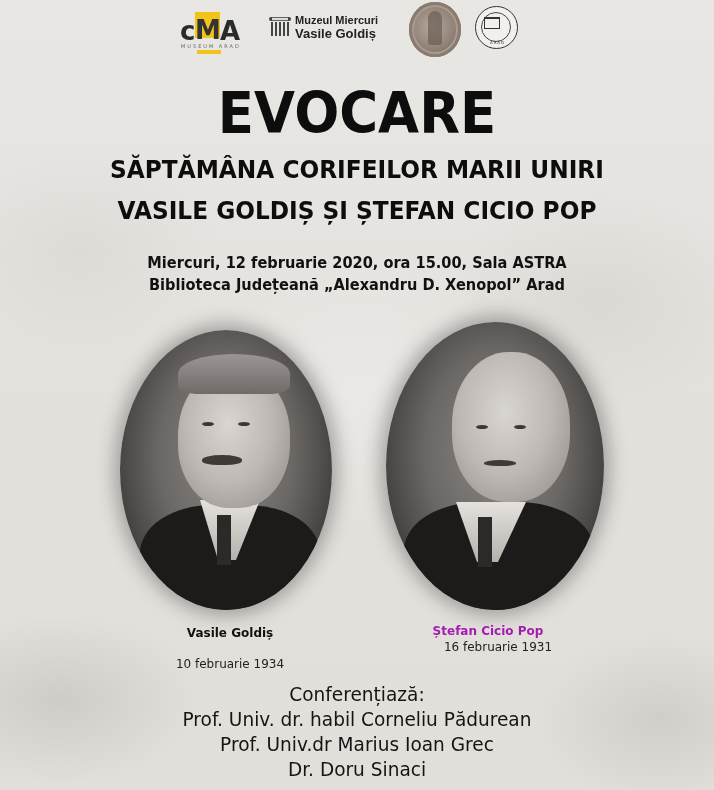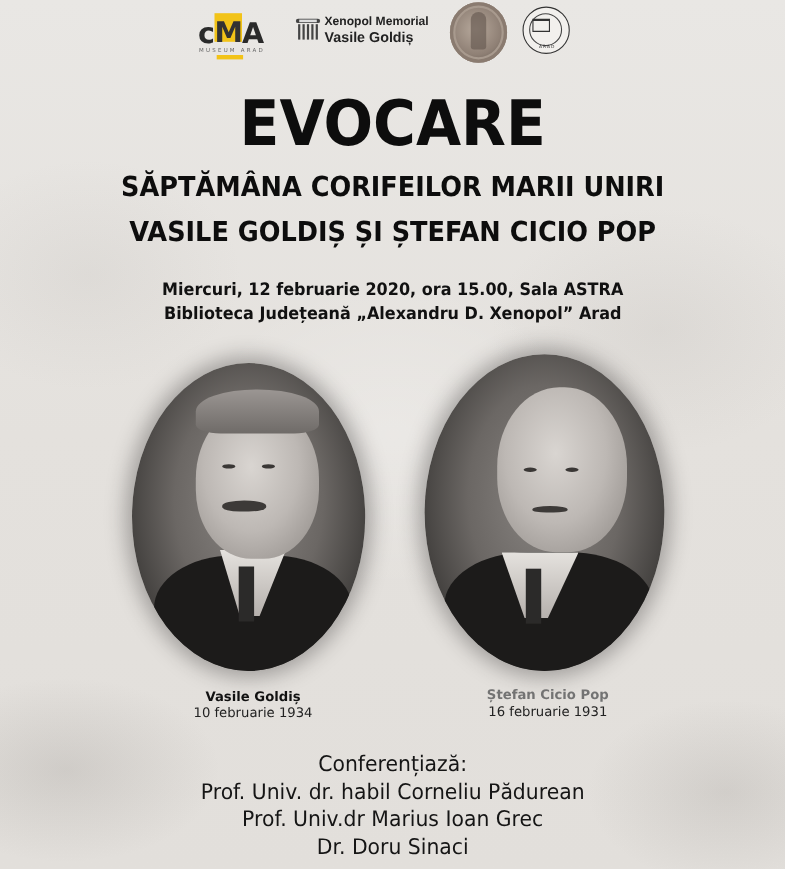--- a/index.html
+++ b/index.html
@@ -66,22 +66,22 @@
     background: radial-gradient(ellipse at 45% 40%, #d9d5d1 0%, #bdb8b4 50%, #8d8884 100%); }
   .portrait .hair { position: absolute; border-radius: 50% 50% 20% 20%; background: linear-gradient(180deg, #9b9693, #6f6b68); }
   .portrait .suit { position: absolute; background: #1c1b1a; }
   .portrait .shirt { position: absolute; background: linear-gradient(180deg, #e5e2de, #b5b0ac); }
   .portrait .tie { position: absolute; background: #2b2a29; }
   .portrait .mustache { position: absolute; background: #3d3a38; border-radius: 50% 50% 40% 40%; }
   .portrait .eye { position: absolute; width: 12px; height: 4px; background: #3a3735; border-radius: 50%; }
 
   .name1, .date1, .name2, .date2 { position: absolute; white-space: nowrap; text-align: center; }
   .name1 { left: 150px; top: 626px; width: 160px; font: 700 12px "DejaVu Sans", sans-serif; color: #111; }
-  .date1 { left: 150px; top: 641px; width: 160px; font: 400 12px "DejaVu Sans", sans-serif; color: #222; }
-  .name2 { left: 418px; top: 624px; width: 160px; font: 700 12px "DejaVu Sans", sans-serif; color: #737373; }
+  .date1 { left: 150px; top: 657px; width: 160px; font: 400 12px "DejaVu Sans", sans-serif; color: #222; }
+  .name2 { left: 408px; top: 624px; width: 160px; font: 700 12px "DejaVu Sans", sans-serif; color: #a21caf; }
   .date2 { left: 418px; top: 640px; width: 160px; font: 400 12px "DejaVu Sans", sans-serif; color: #222; }
 
   .speakers { position: absolute; left: 0; width: 714px; top: 682px; text-align: center; }
   .speakers div { font: 400 19.5px "DejaVu Sans", sans-serif; color: #151515; line-height: 25px; white-space: nowrap; transform: scaleX(0.95); }
 </style>
 </head>
 <body>
 
 <div class="bg"></div>
 
@@ -98,21 +98,21 @@
   <div class="logo-mm">
     <svg class="mm-icon" viewBox="0 0 24 22">
       <rect x="1" y="1" width="22" height="4" rx="2" fill="#444"></rect>
       <rect x="4" y="1.8" width="16" height="2.4" fill="#ddd"></rect>
       <rect x="3" y="6" width="2" height="14" fill="#444"></rect>
       <rect x="7" y="6" width="2" height="14" fill="#444"></rect>
       <rect x="11" y="6" width="2" height="14" fill="#444"></rect>
       <rect x="15" y="6" width="2" height="14" fill="#444"></rect>
       <rect x="19" y="6" width="2" height="14" fill="#444"></rect>
     </svg>
-    <span class="mm-line1">Xenopol Memorial</span>
+    <span class="mm-line1">Muzeul Miercuri</span>
     <span class="mm-line2">Vasile Goldiș</span>
   </div>
 
   <div class="logo-coin">
     <span class="coin-figure"></span>
   </div>
 
   <div class="logo-stamp">
     <span class="stamp-inner"></span>
     <span class="stamp-book"></span>

